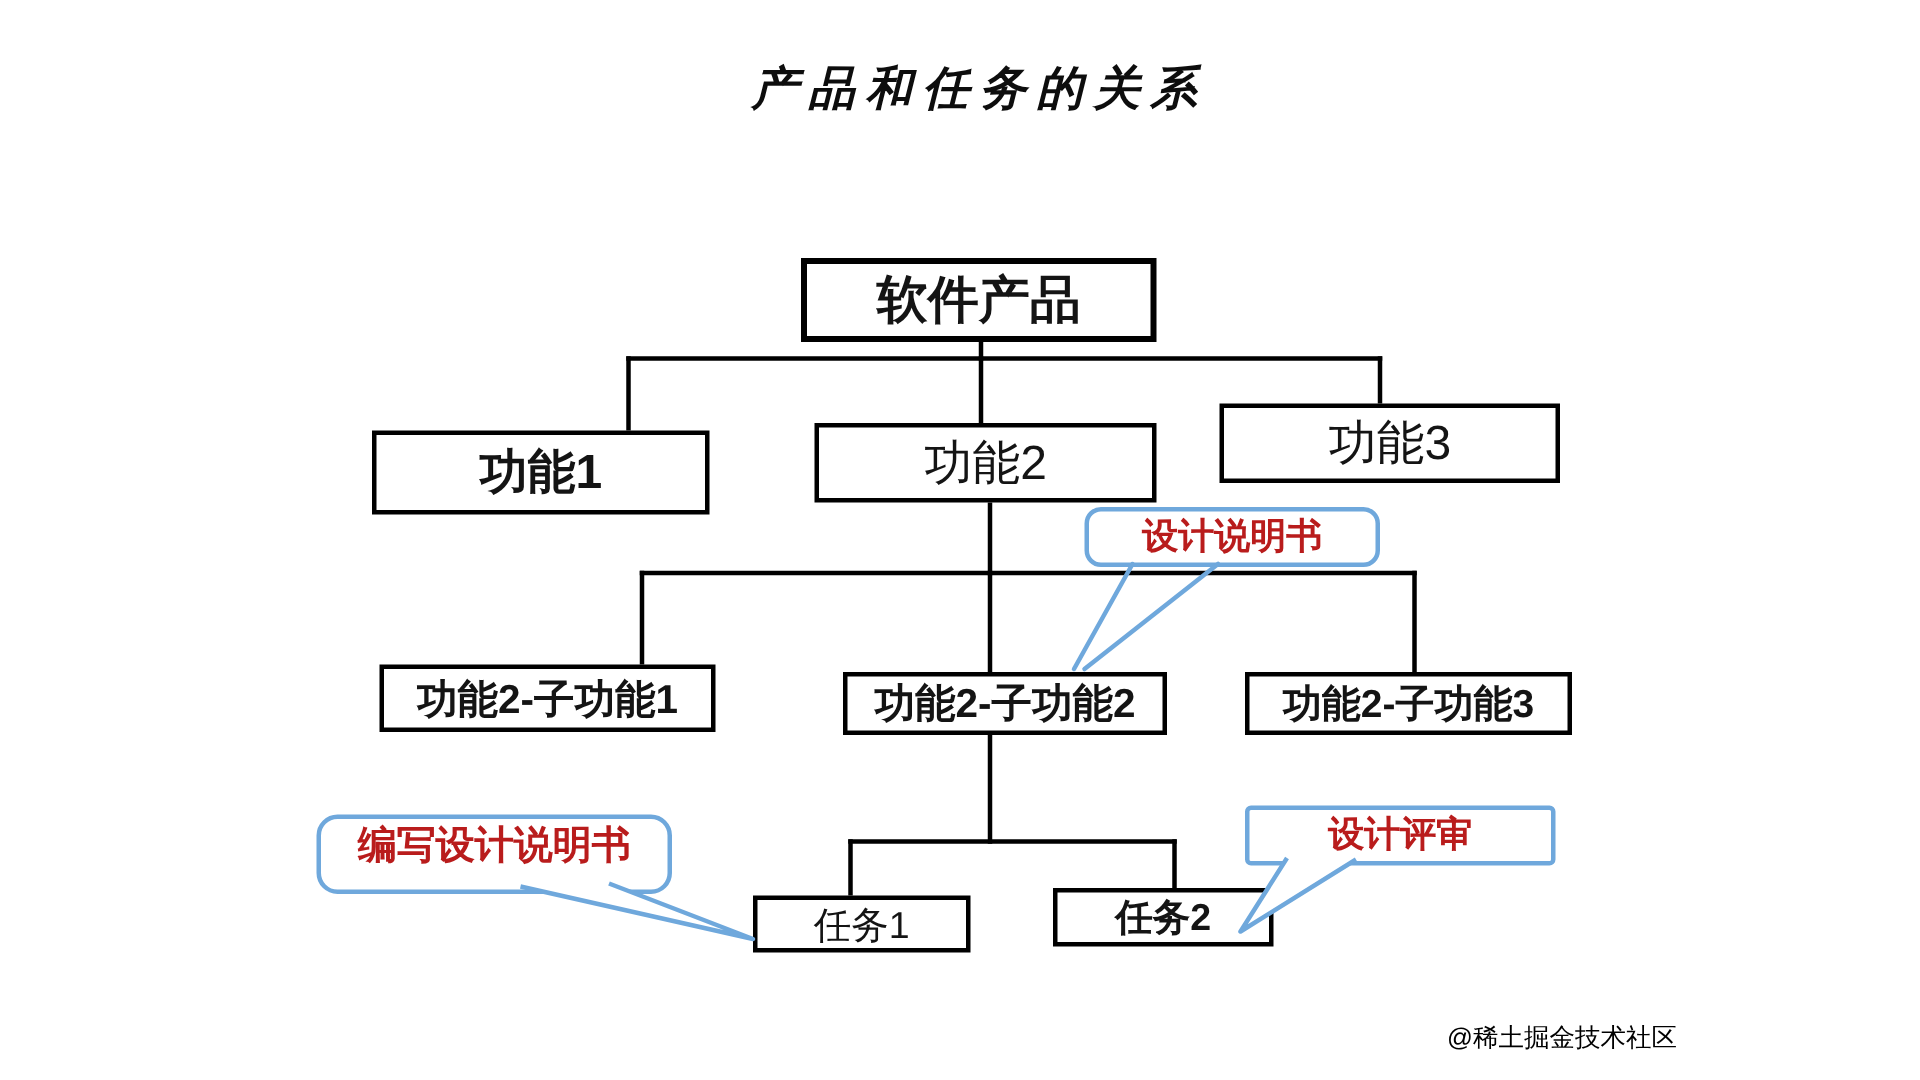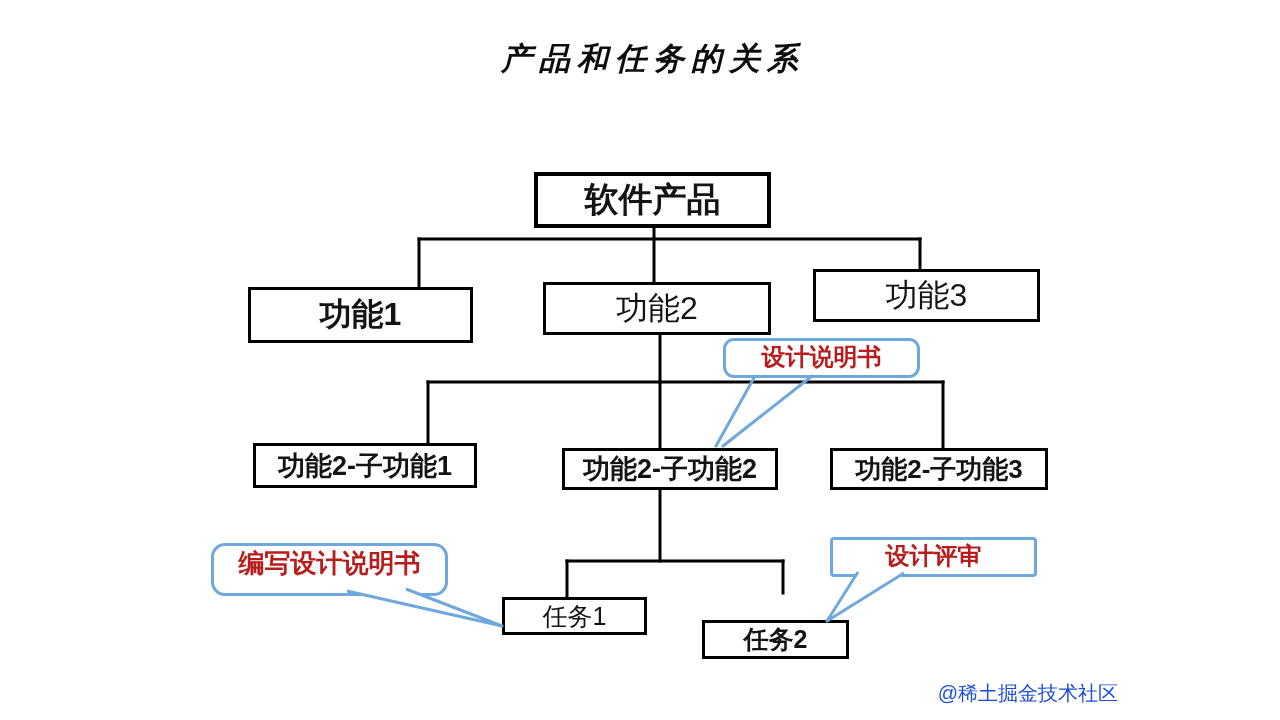--- a/index.html
+++ b/index.html
@@ -51,21 +51,21 @@
     white-space: nowrap;
   }
   .node-root   { left:534px; top:142px; width:237px; height:56px; border-width:4px; font-size:34px; font-weight:bold;margin-top:30px; }
   .node-f1     { left:248px; top:287px; width:225px; height:56px; font-size:32px; font-weight:700; }
   .node-f2     { left:543px; top:282px; width:228px; height:53px; font-size:32px; font-weight:400; }
   .node-f3     { left:813px; top:269px; width:227px; height:53px; font-size:32px; font-weight:400; }
   .node-sf1    { left:253px; top:443px; width:224px; height:45px; font-size:27px; font-weight:bold; }
   .node-sf2    { left:562px; top:448px; width:216px; height:42px; font-size:27px; font-weight:bold; }
   .node-sf3    { left:830px; top:448px; width:218px; height:42px; font-size:26px; font-weight:bold; }
   .node-t1     { left:502px; top:597px; width:145px; height:38px; font-size:25px; font-weight:normal; }
-  .node-t2     { left:702px; top:592px; width:147px; height:39px; font-size:25px; font-weight:bold;margin-top:28px; }
+  .node-t2     { left:702px; top:592px; width:147px; height:39px; font-size:25px; font-weight:bold; }
 
   .callout {
     position: absolute;
     box-sizing: border-box;
     background: #ffffff;
     border: 3px solid #6fa8dc;
     display: flex;
     align-items: flex-start;
     justify-content: center;
     color: #b91c1c;
@@ -74,22 +74,22 @@
     white-space: nowrap;
   }
   .callout-design-spec   { left:723px; top:338px; width:197px; height:40px; border-radius:11px; font-size:24px; }
   .callout-write-spec    { left:211px; top:543px; width:237px; height:53px; border-radius:14px; font-size:26px; }
   .callout-design-review { left:830px; top:537px; width:207px; height:40px; border-radius:4px; font-size:24px; }
 
   .watermark {
     position: absolute;
     right: 18px;
     top: 680px;
-    font-size: 20px;
-    color: #1d4ed8;
+    font-size: 17px;
+    color: #000000;
     z-index: 4;
     white-space: nowrap;
   }
 </style>
 </head>
 <body>
 
 <div class="stage">
 
   <svg class="svg-layer layer-lines" width="1280" height="720">

